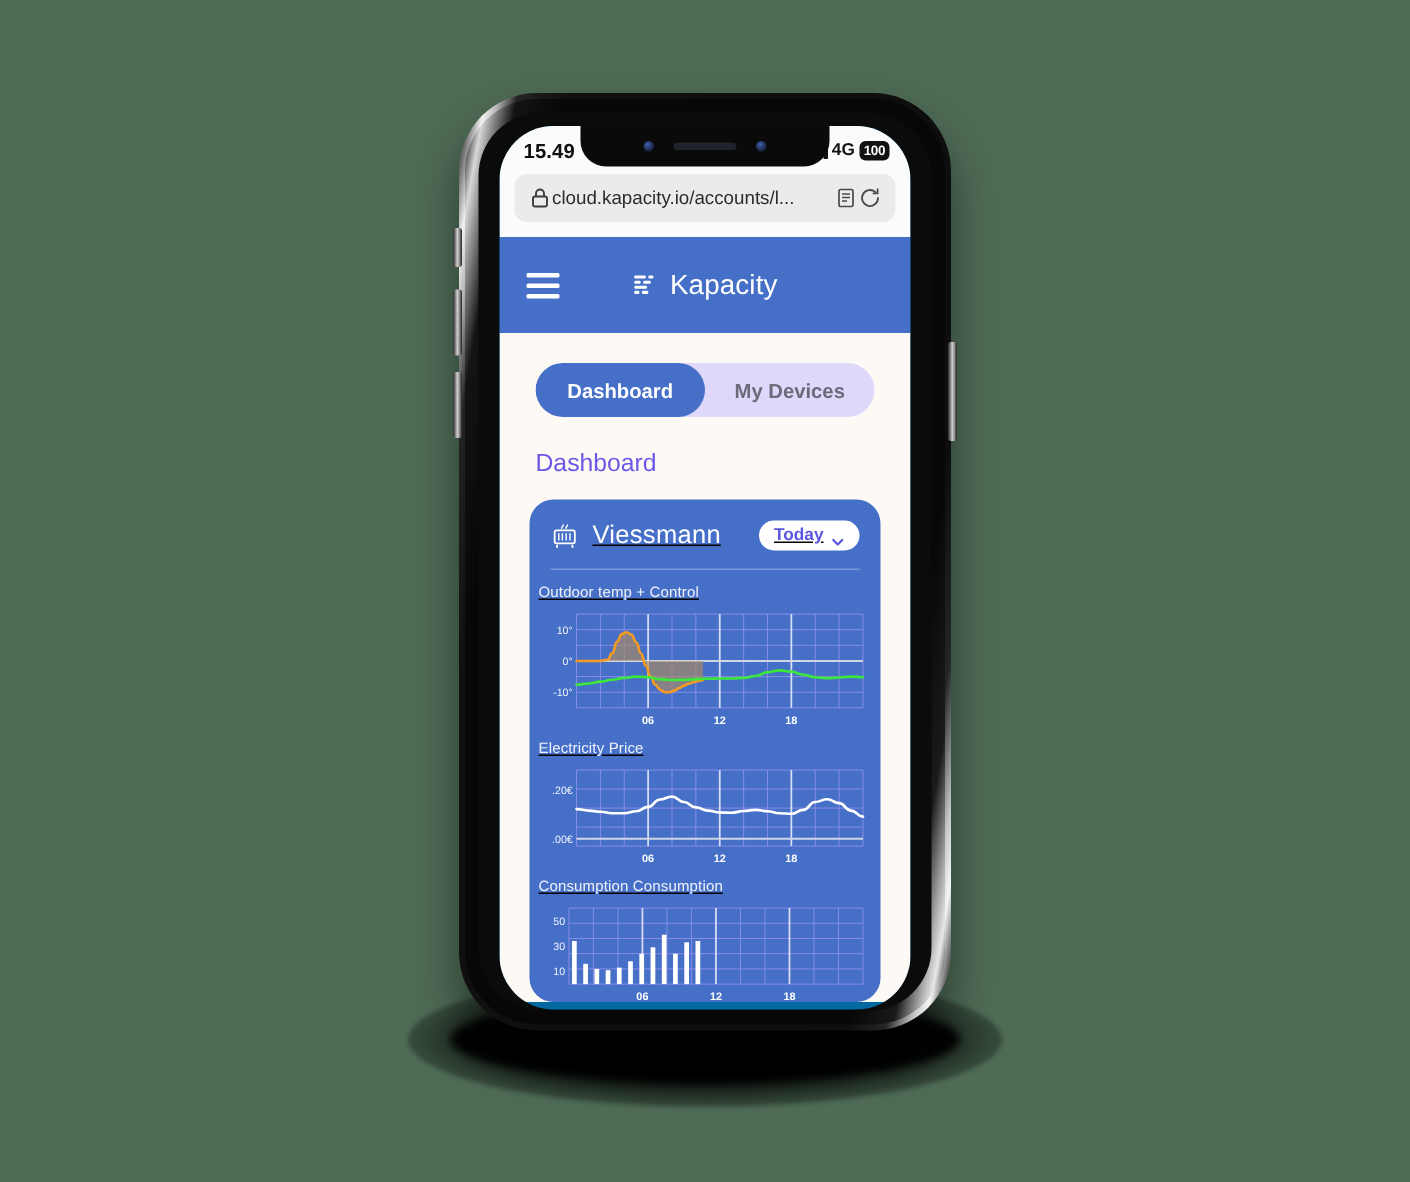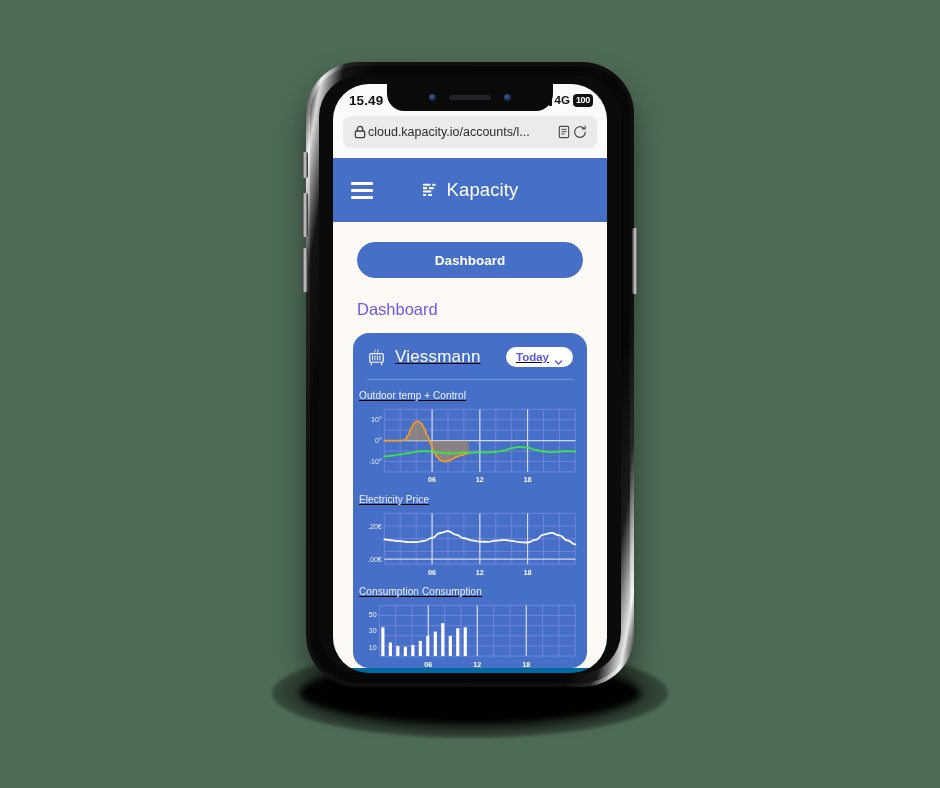--- a/index.html
+++ b/index.html
@@ -241,20 +241,23 @@
         </span>
         <span class="brand-name">Kapacity</span>
       </div>
     </div>
 
     <div class="page">
 
       <div class="tabs">
         <div class="tab active">
           <span>Dashboard</span>
+        </div>
+        <div class="tab">
+          <span>My Devices</span>
         </div>
       </div>
 
       <div class="page-title">Dashboard</div>
 
       <div class="card">
 
         <div class="card-head">
           <span class="radiator-icon">
             <svg viewBox="0 0 24 24" fill="none" stroke="#ffffff" stroke-width="1.5">

